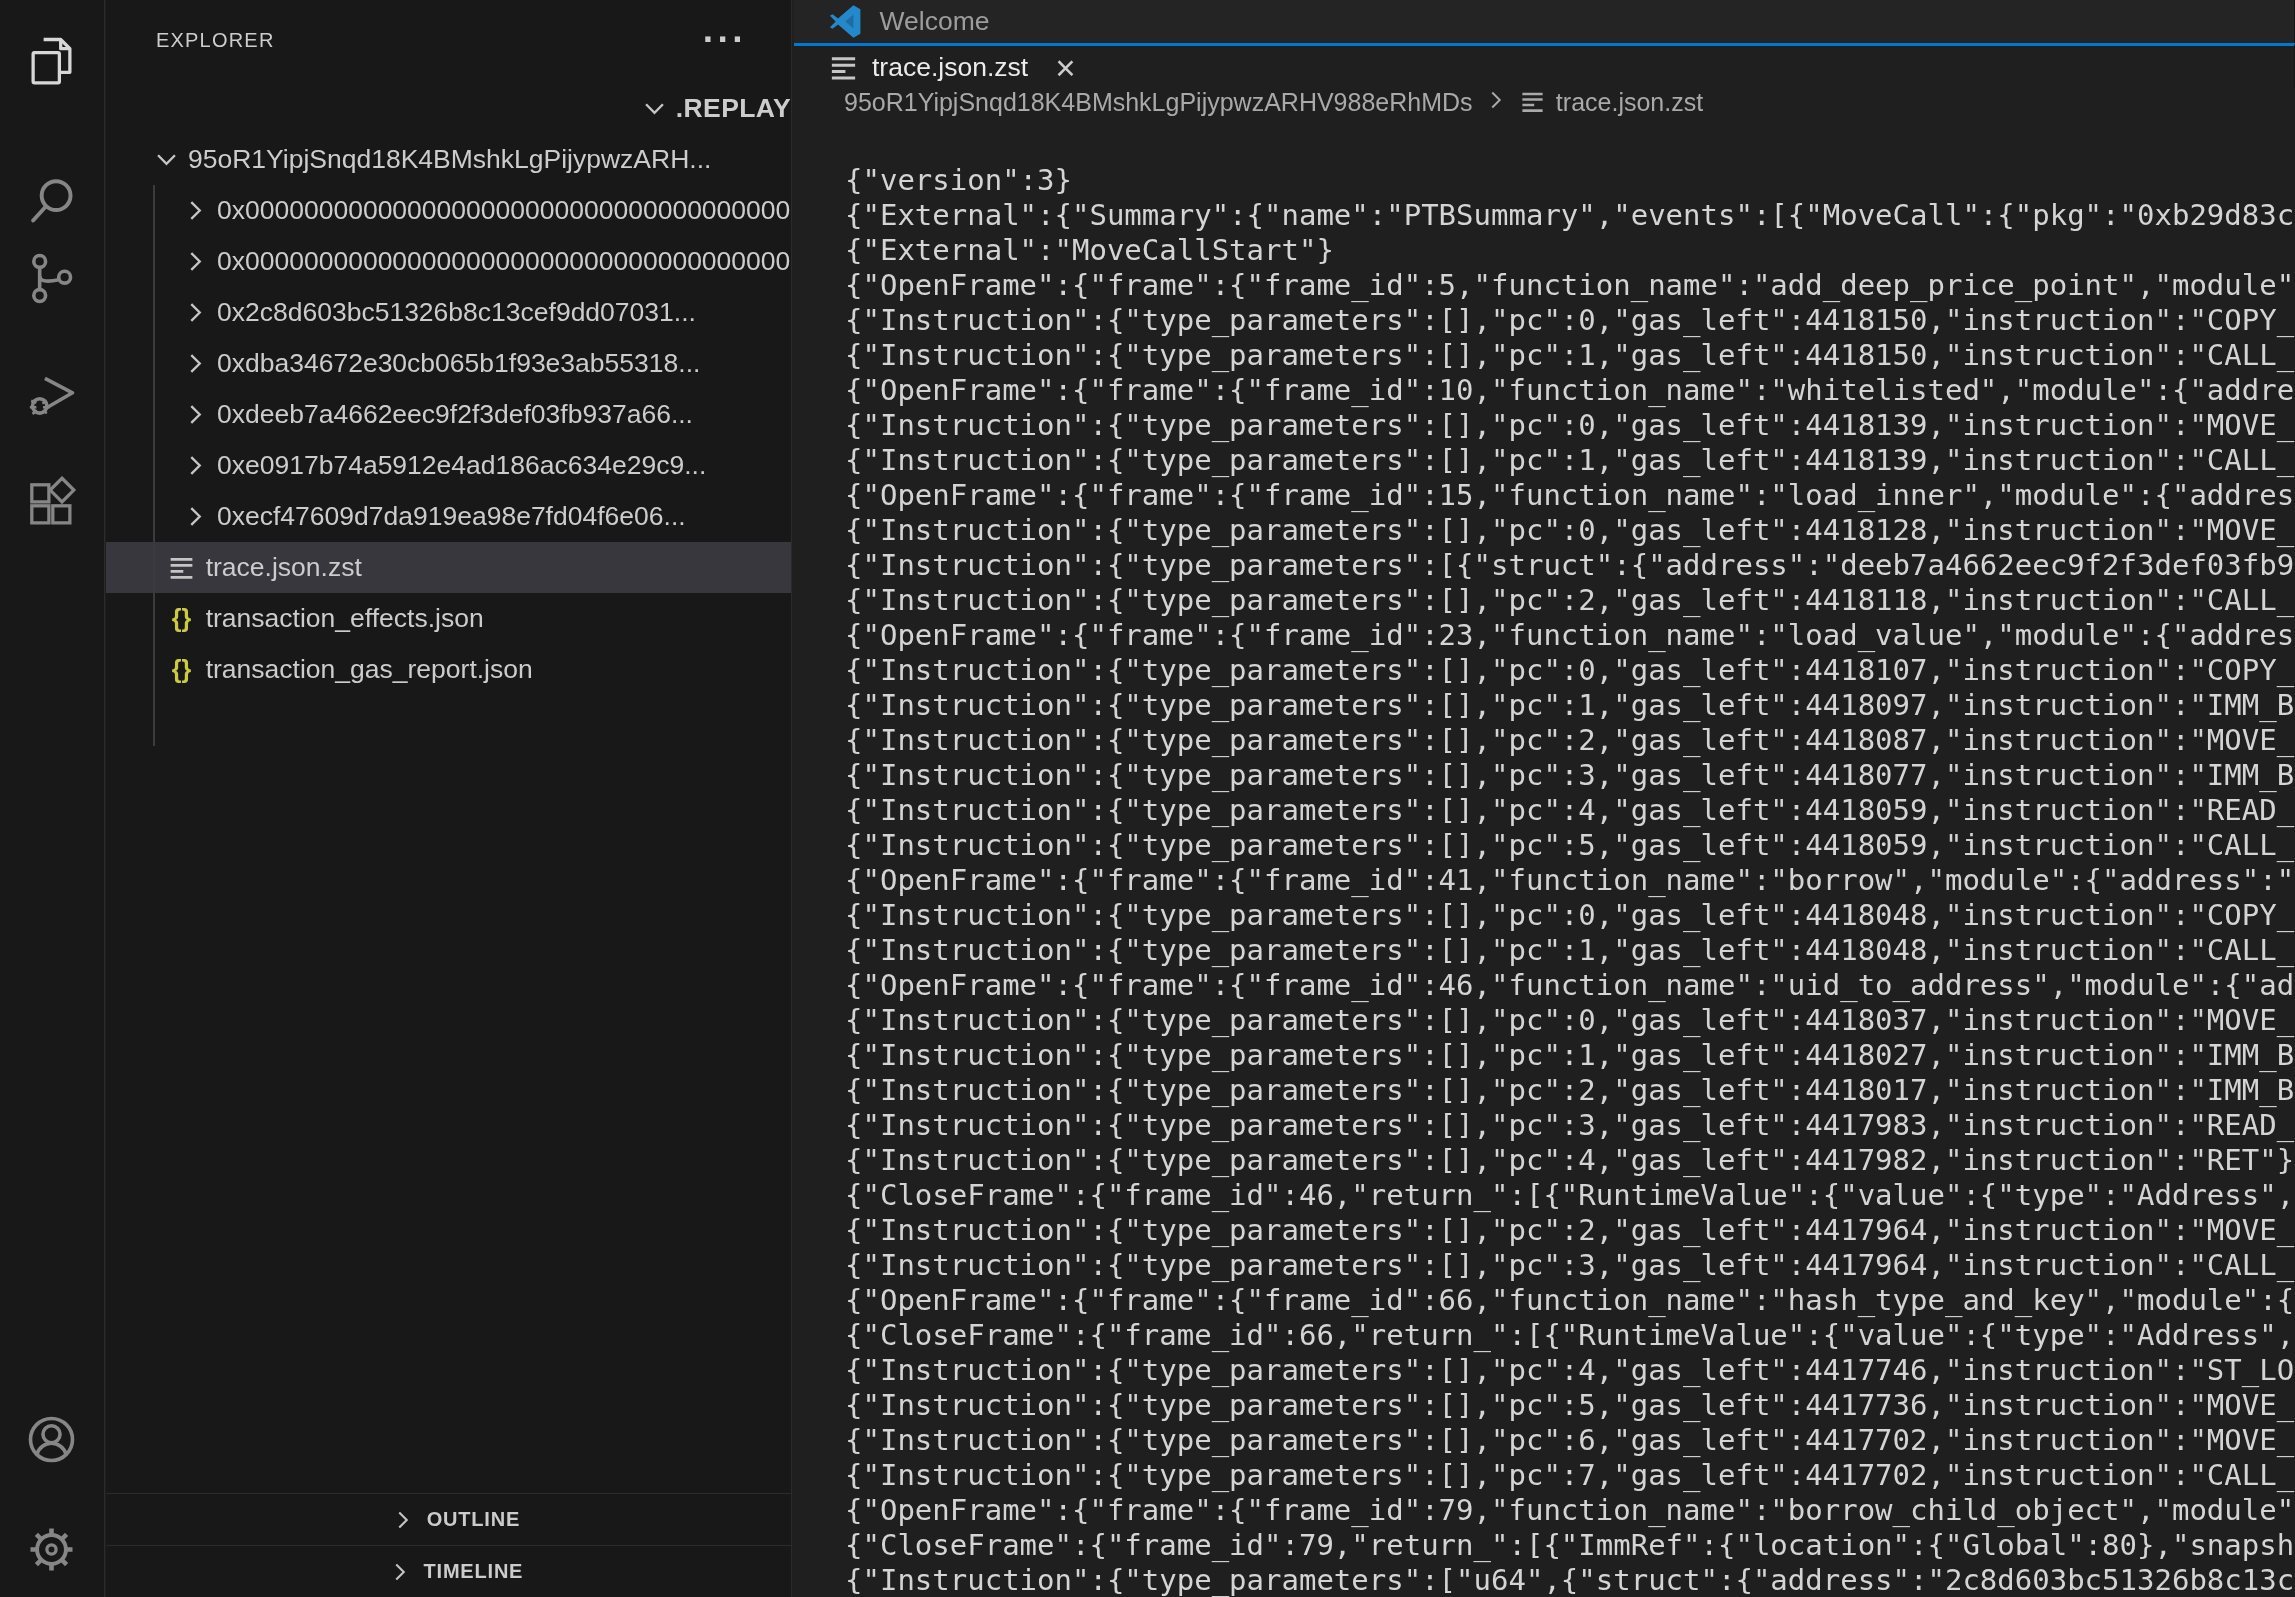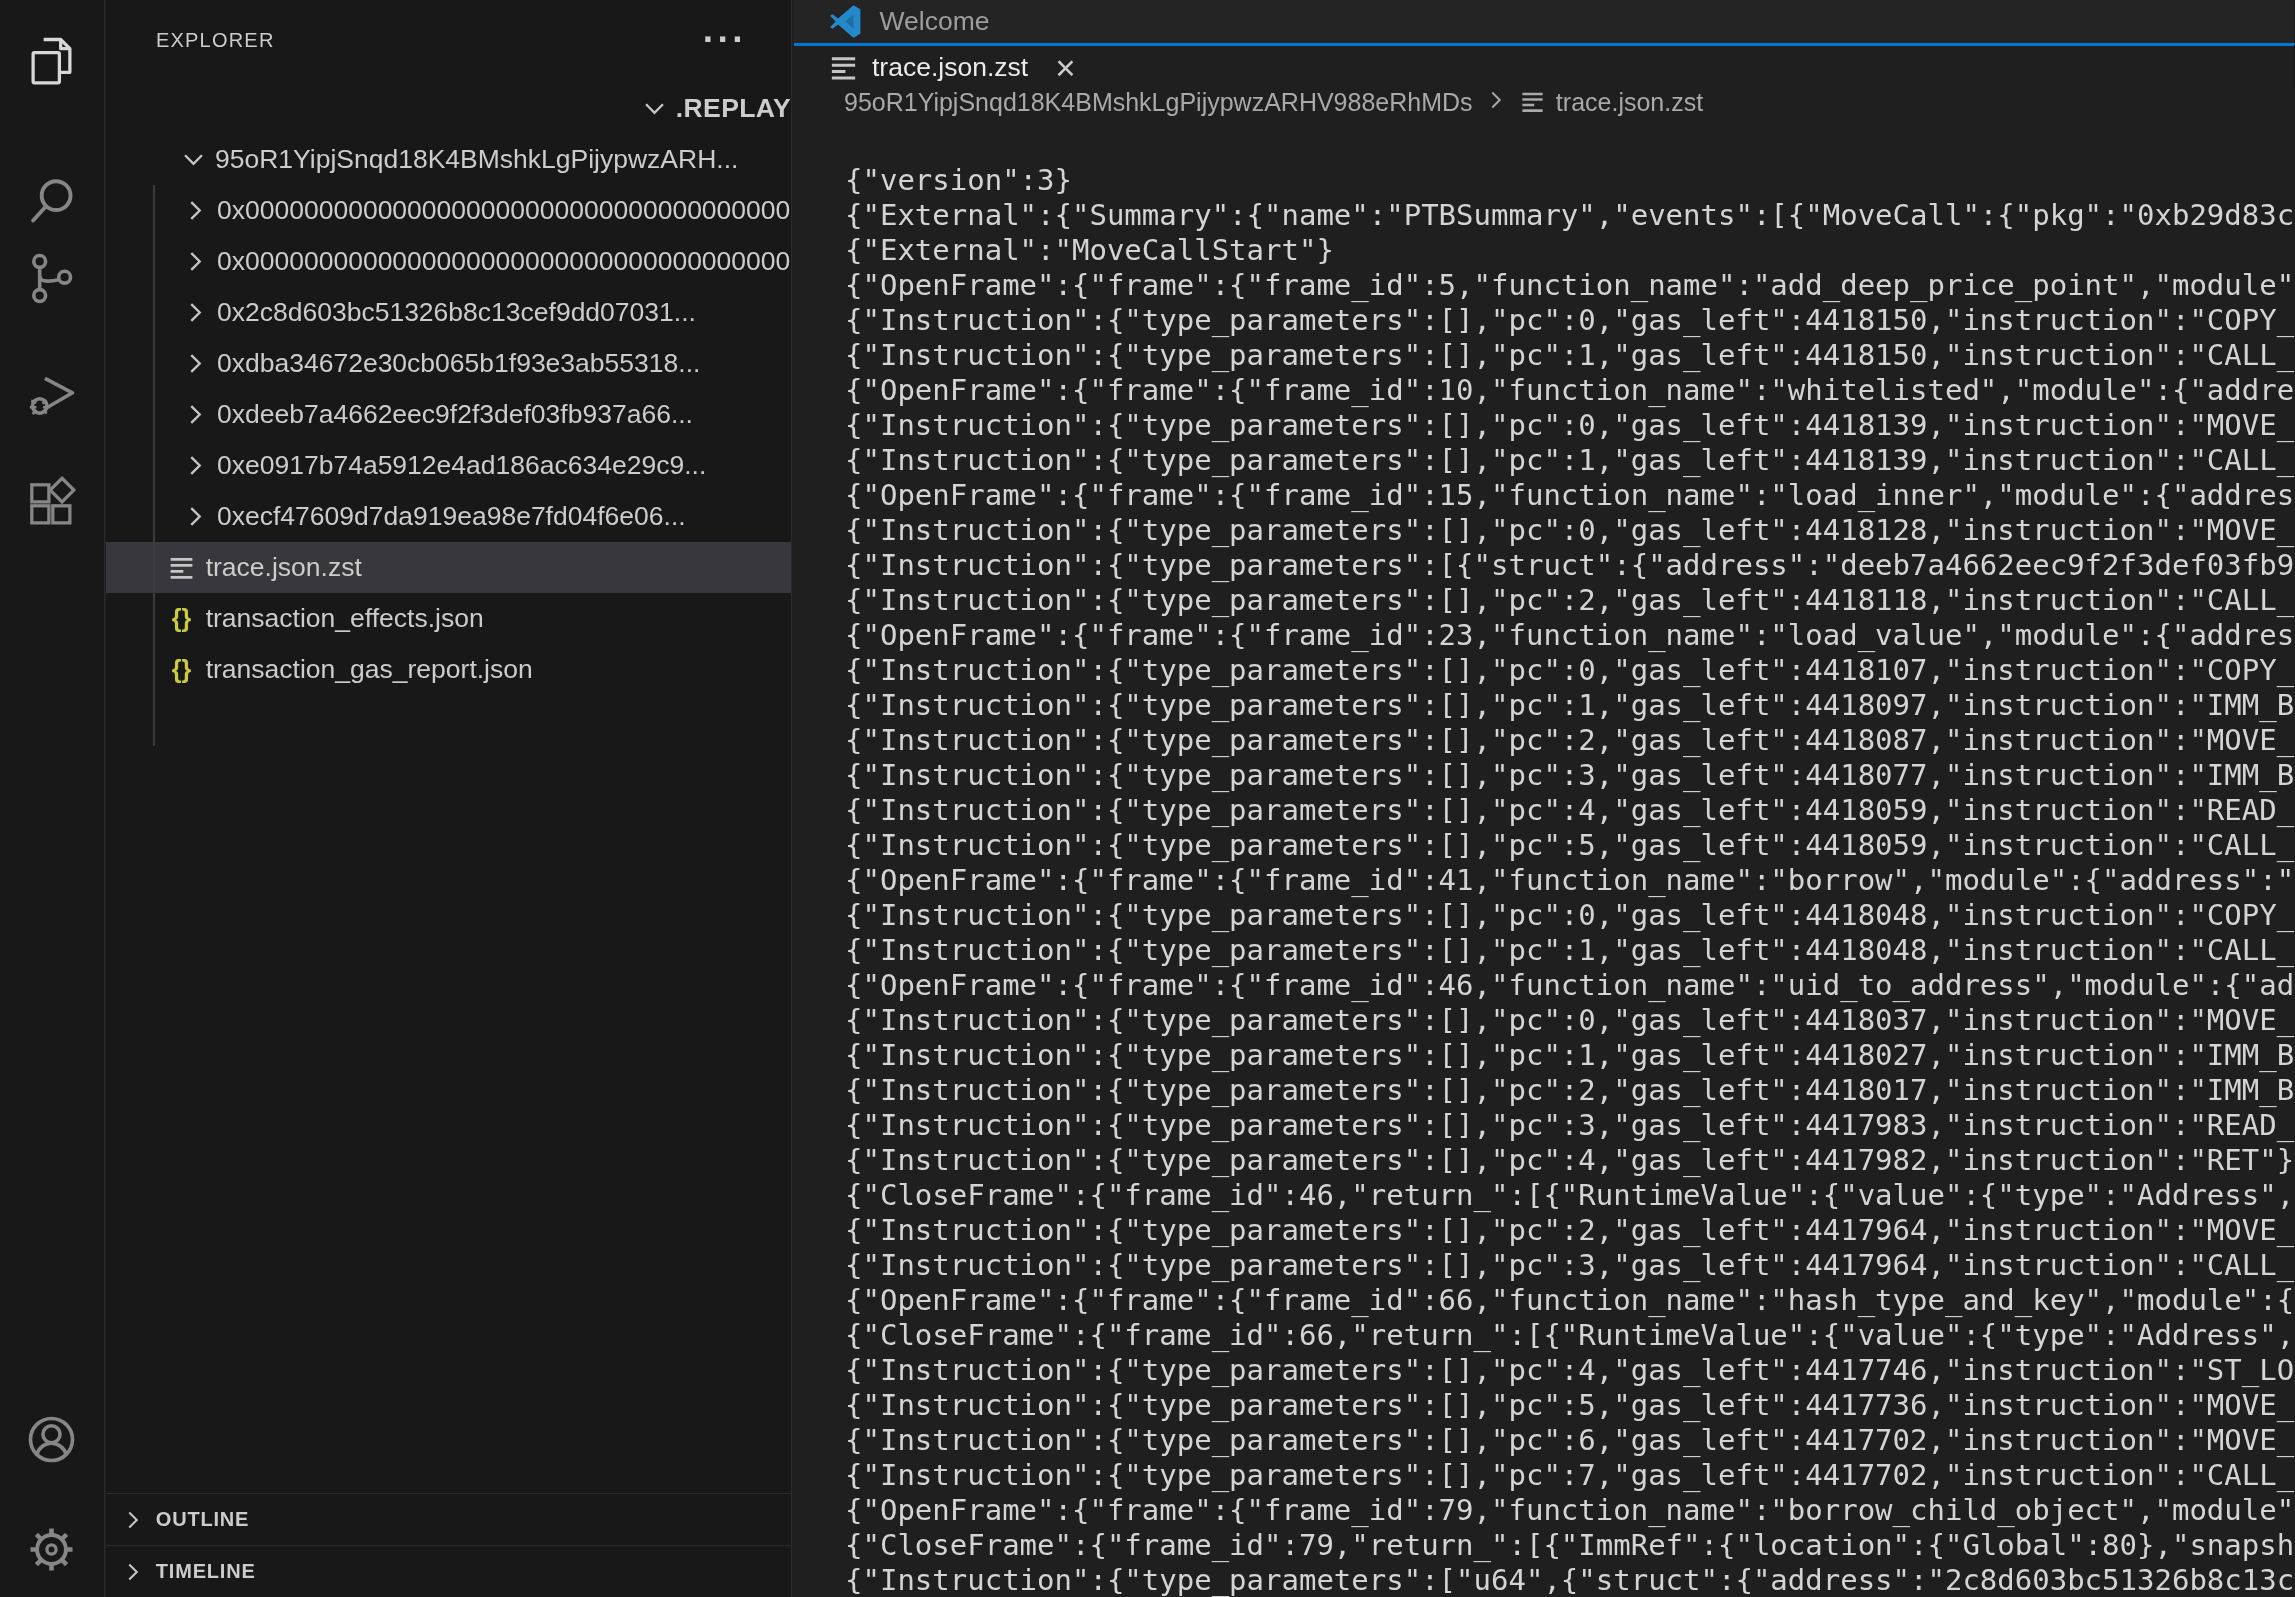--- a/index.html
+++ b/index.html
@@ -21,28 +21,28 @@
   .tree{position:absolute;top:83px;left:0;right:0;}
   .row{display:flex;align-items:center;height:51px;font-size:26.5px;color:#cccccc;white-space:nowrap;overflow:hidden;cursor:pointer;}
   .row .twisty{display:none;width:27px;height:27px;flex:none;margin-right:8px;color:#c5c5c5;}
   .row.k-root .twisty,.row.k-repo .twisty{display:block;transform:rotate(90deg);}
   .row.k-folder .twisty{display:block;}
   .row .zsticon{display:none;width:29px;height:29px;flex:none;margin-right:9.7px;color:#c5c5c5;}
   .row.k-file-zst .zsticon{display:block;}
   .row .braces{display:none;color:#cbcb41;font-weight:bold;font-size:25px;width:29px;flex:none;margin-right:9.7px;text-align:center;}
   .row.k-file-json .braces{display:block;}
   .row.k-root{padding-left:17.7px;font-weight:bold;letter-spacing:0.4px;justify-content:flex-end;}
-  .row.k-repo{padding-left:74px;}
+  .row.k-repo{padding-left:47px;}
   .row.k-folder{padding-left:76px;}
   .row.k-file-zst,.row.k-file-json{padding-left:61px;}
   .row.selected{background:#37373d;}
   .lbl{overflow:hidden;text-overflow:clip;}
   .indent-guide{position:absolute;left:47px;top:185px;height:561px;width:1.6px;background:#3b3b3b;}
   .sidebar-bottom{position:absolute;left:0;right:0;bottom:0;}
-  .panel-row{display:flex;align-items:center;height:52px;border-top:1.6px solid #2b2b2b;box-sizing:border-box;color:#cccccc;font-weight:bold;font-size:20px;letter-spacing:0.8px;cursor:pointer;}
+  .panel-row{display:flex;align-items:center;height:52px;border-top:1.6px solid #2b2b2b;box-sizing:border-box;color:#cccccc;font-weight:bold;font-size:20px;letter-spacing:0.8px;cursor:pointer;justify-content:center;}
   .panel-row .twisty{display:block;width:24px;height:24px;margin:0 11.3px 0 14.5px;color:#c5c5c5;font-weight:normal;}
   
   .main{position:absolute;left:794px;top:0;right:0;bottom:0;background:#1f1f1f;}
   .tabbar{position:absolute;left:0;top:0;right:0;height:88px;background:#181818;display:flex;flex-direction:column;}
   .tab{display:flex;align-items:center;height:88px;box-sizing:border-box;border-right:1.6px solid #161616;padding:0 34px;font-size:26.5px;cursor:pointer;}
   .tab.inactive{background:#242425;color:#9d9d9d;}
   .tab.active{background:#1f1f1f;color:#ececec;border-top:3.2px solid #0078d4;}
   .tab .tab-icon{width:37px;height:37px;margin-right:14.5px;flex:none;}
   .tab .zsticon{width:31px;height:31px;margin-right:13px;color:#c5c5c5;flex:none;}
   .tab .close{margin-left:27px;color:#cccccc;font-size:35px;line-height:29px;cursor:pointer;}

